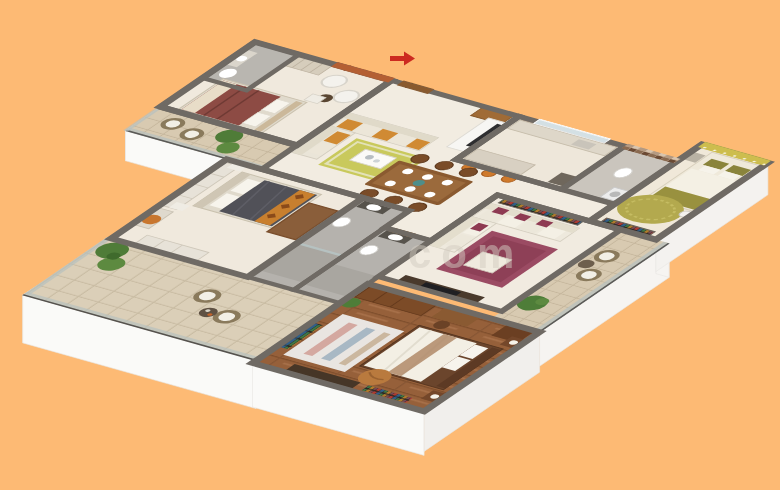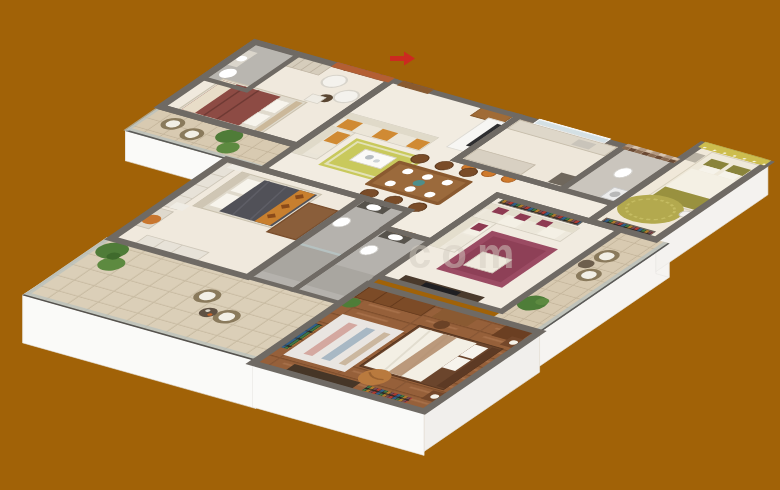--- a/index.html
+++ b/index.html
@@ -1,16 +1,16 @@
 <!DOCTYPE html>
 <html><head>
 <meta charset="utf-8">
 <style>
   html,body{margin:0;padding:0;background:#ffffff;}
-  .stage{position:relative;width:780px;height:490px;background:#a16207;overflow:hidden;
+  .stage{position:relative;width:780px;height:490px;background:#fdba74;overflow:hidden;
          font-family:"Liberation Sans", sans-serif;}
   svg{display:block}
   .wm{font-family:"Liberation Sans", sans-serif;font-size:42px;letter-spacing:10px;
       fill:#d3ccc1;opacity:.5;font-weight:bold;}
 </style>
 </head>
 <body>
 
 <div class="stage">
 <svg width="780" height="490" viewBox="0 0 780 490">

